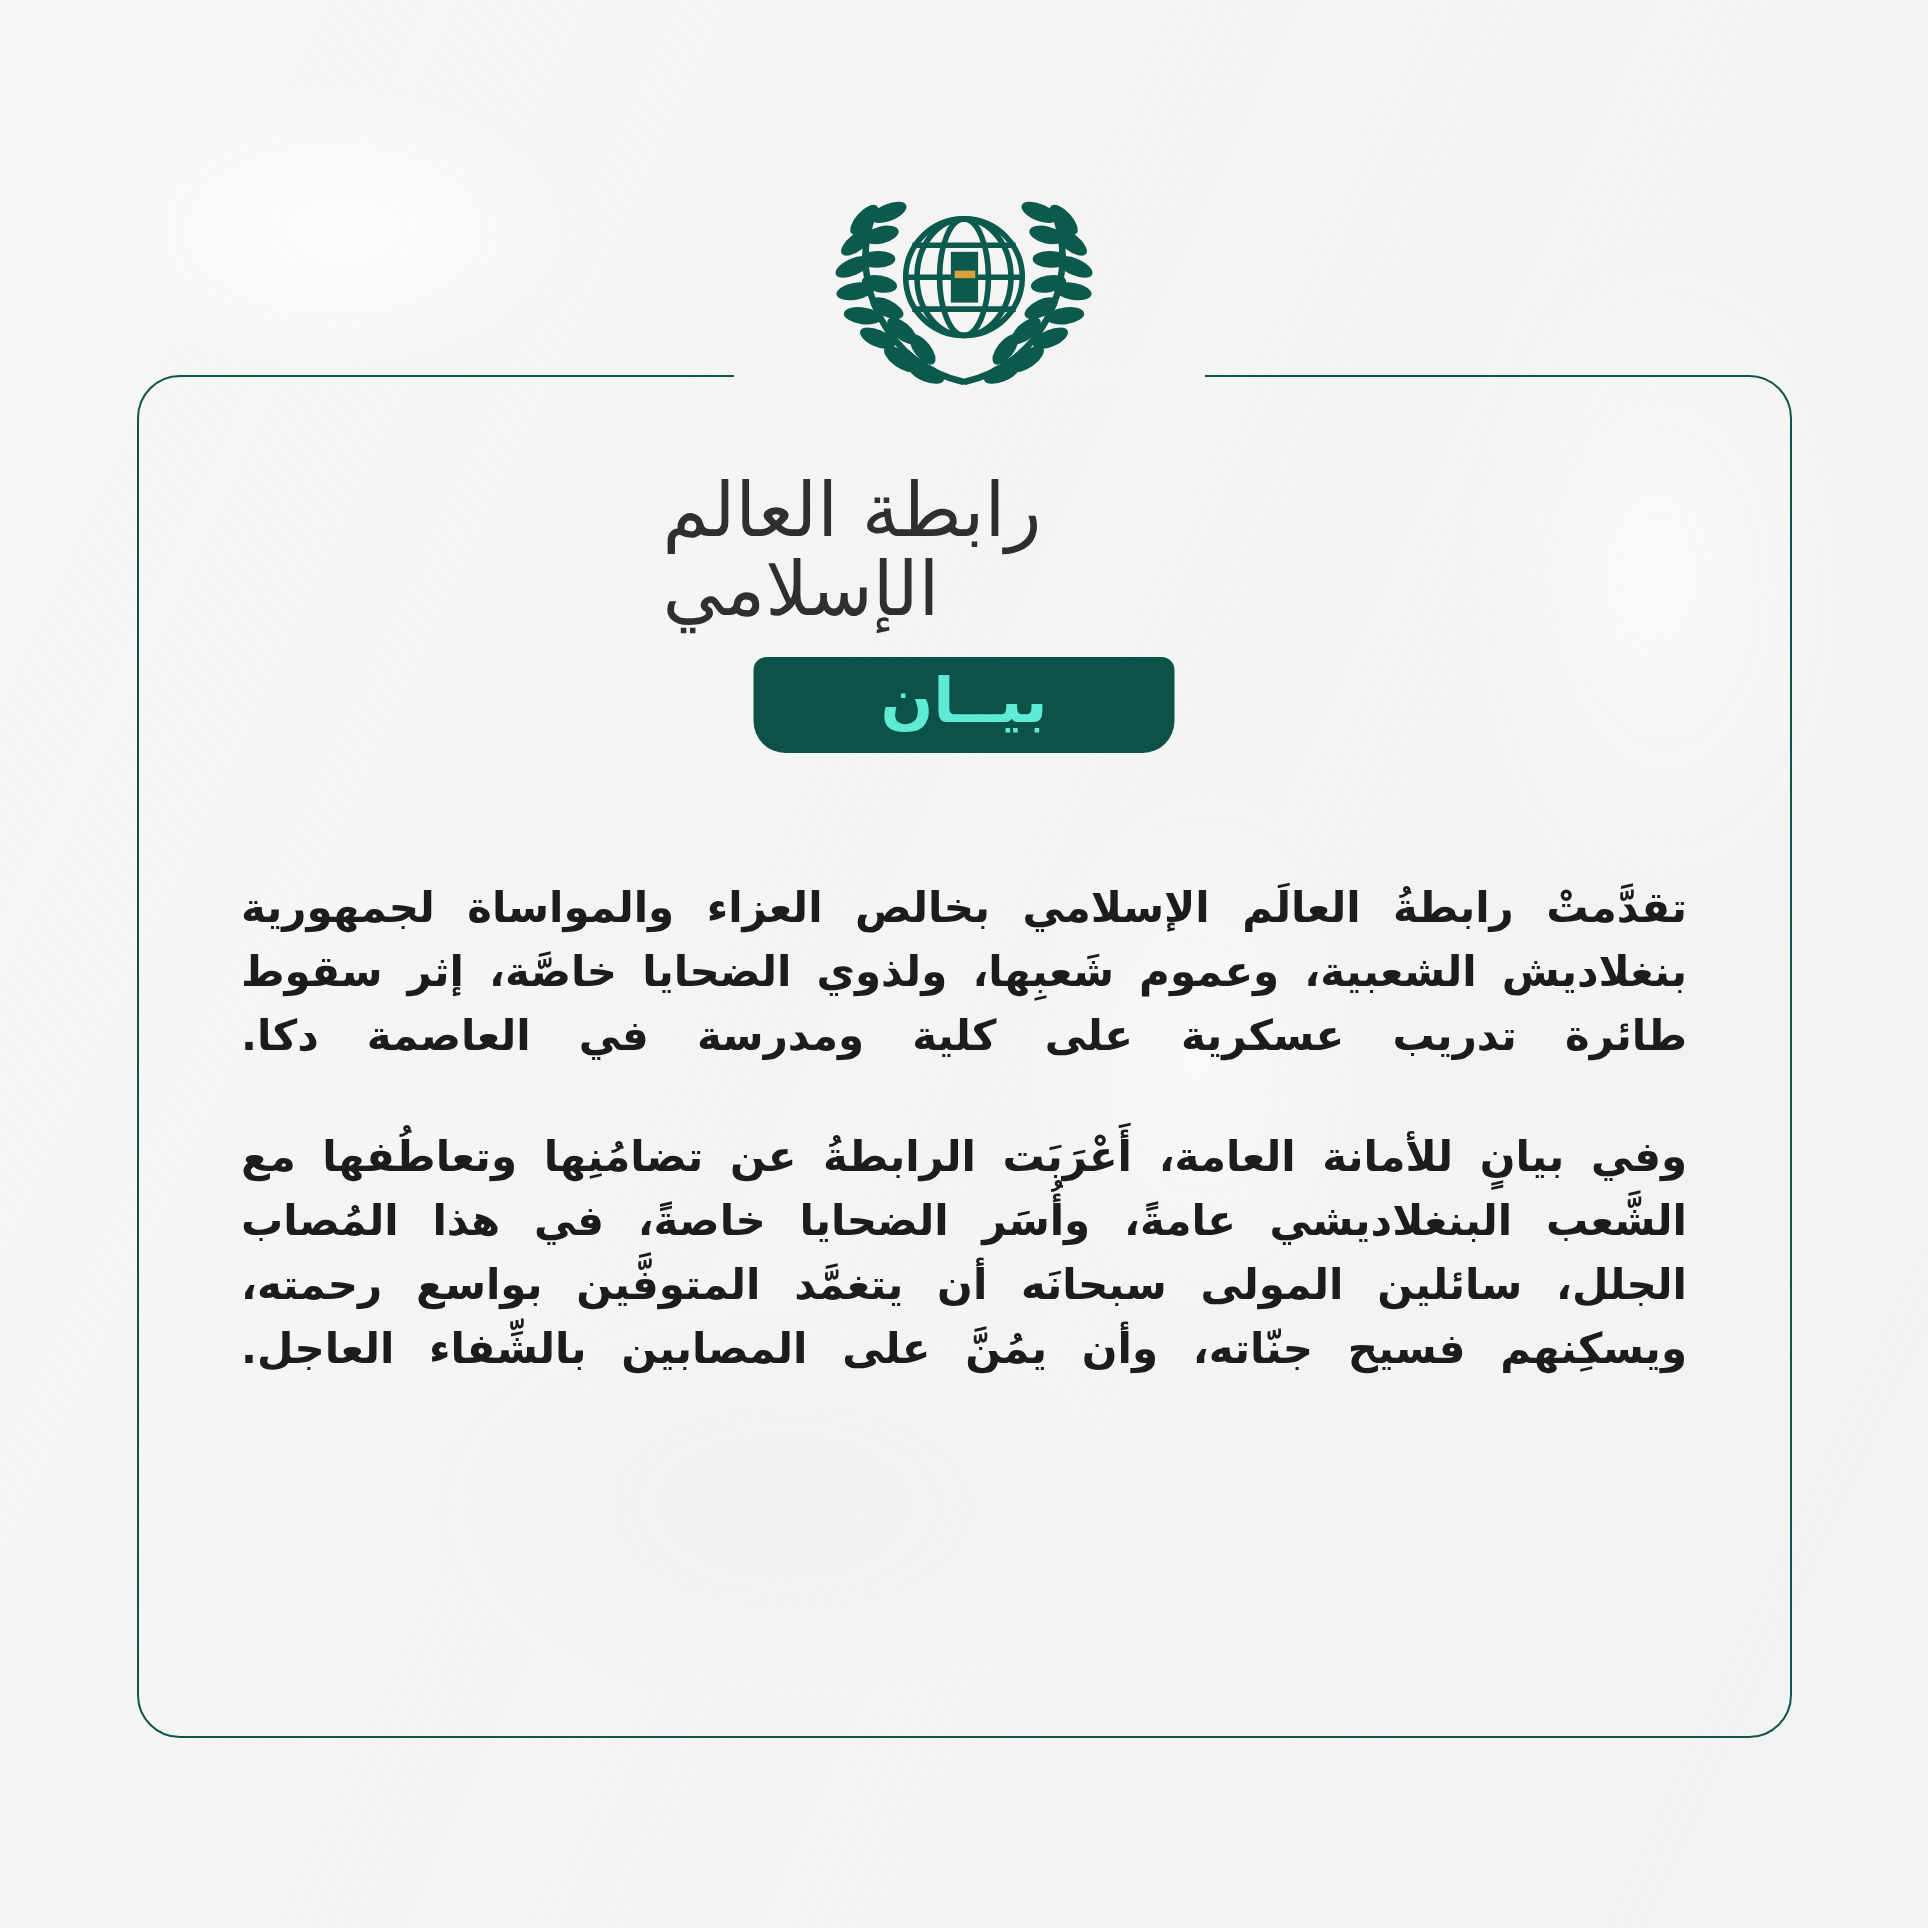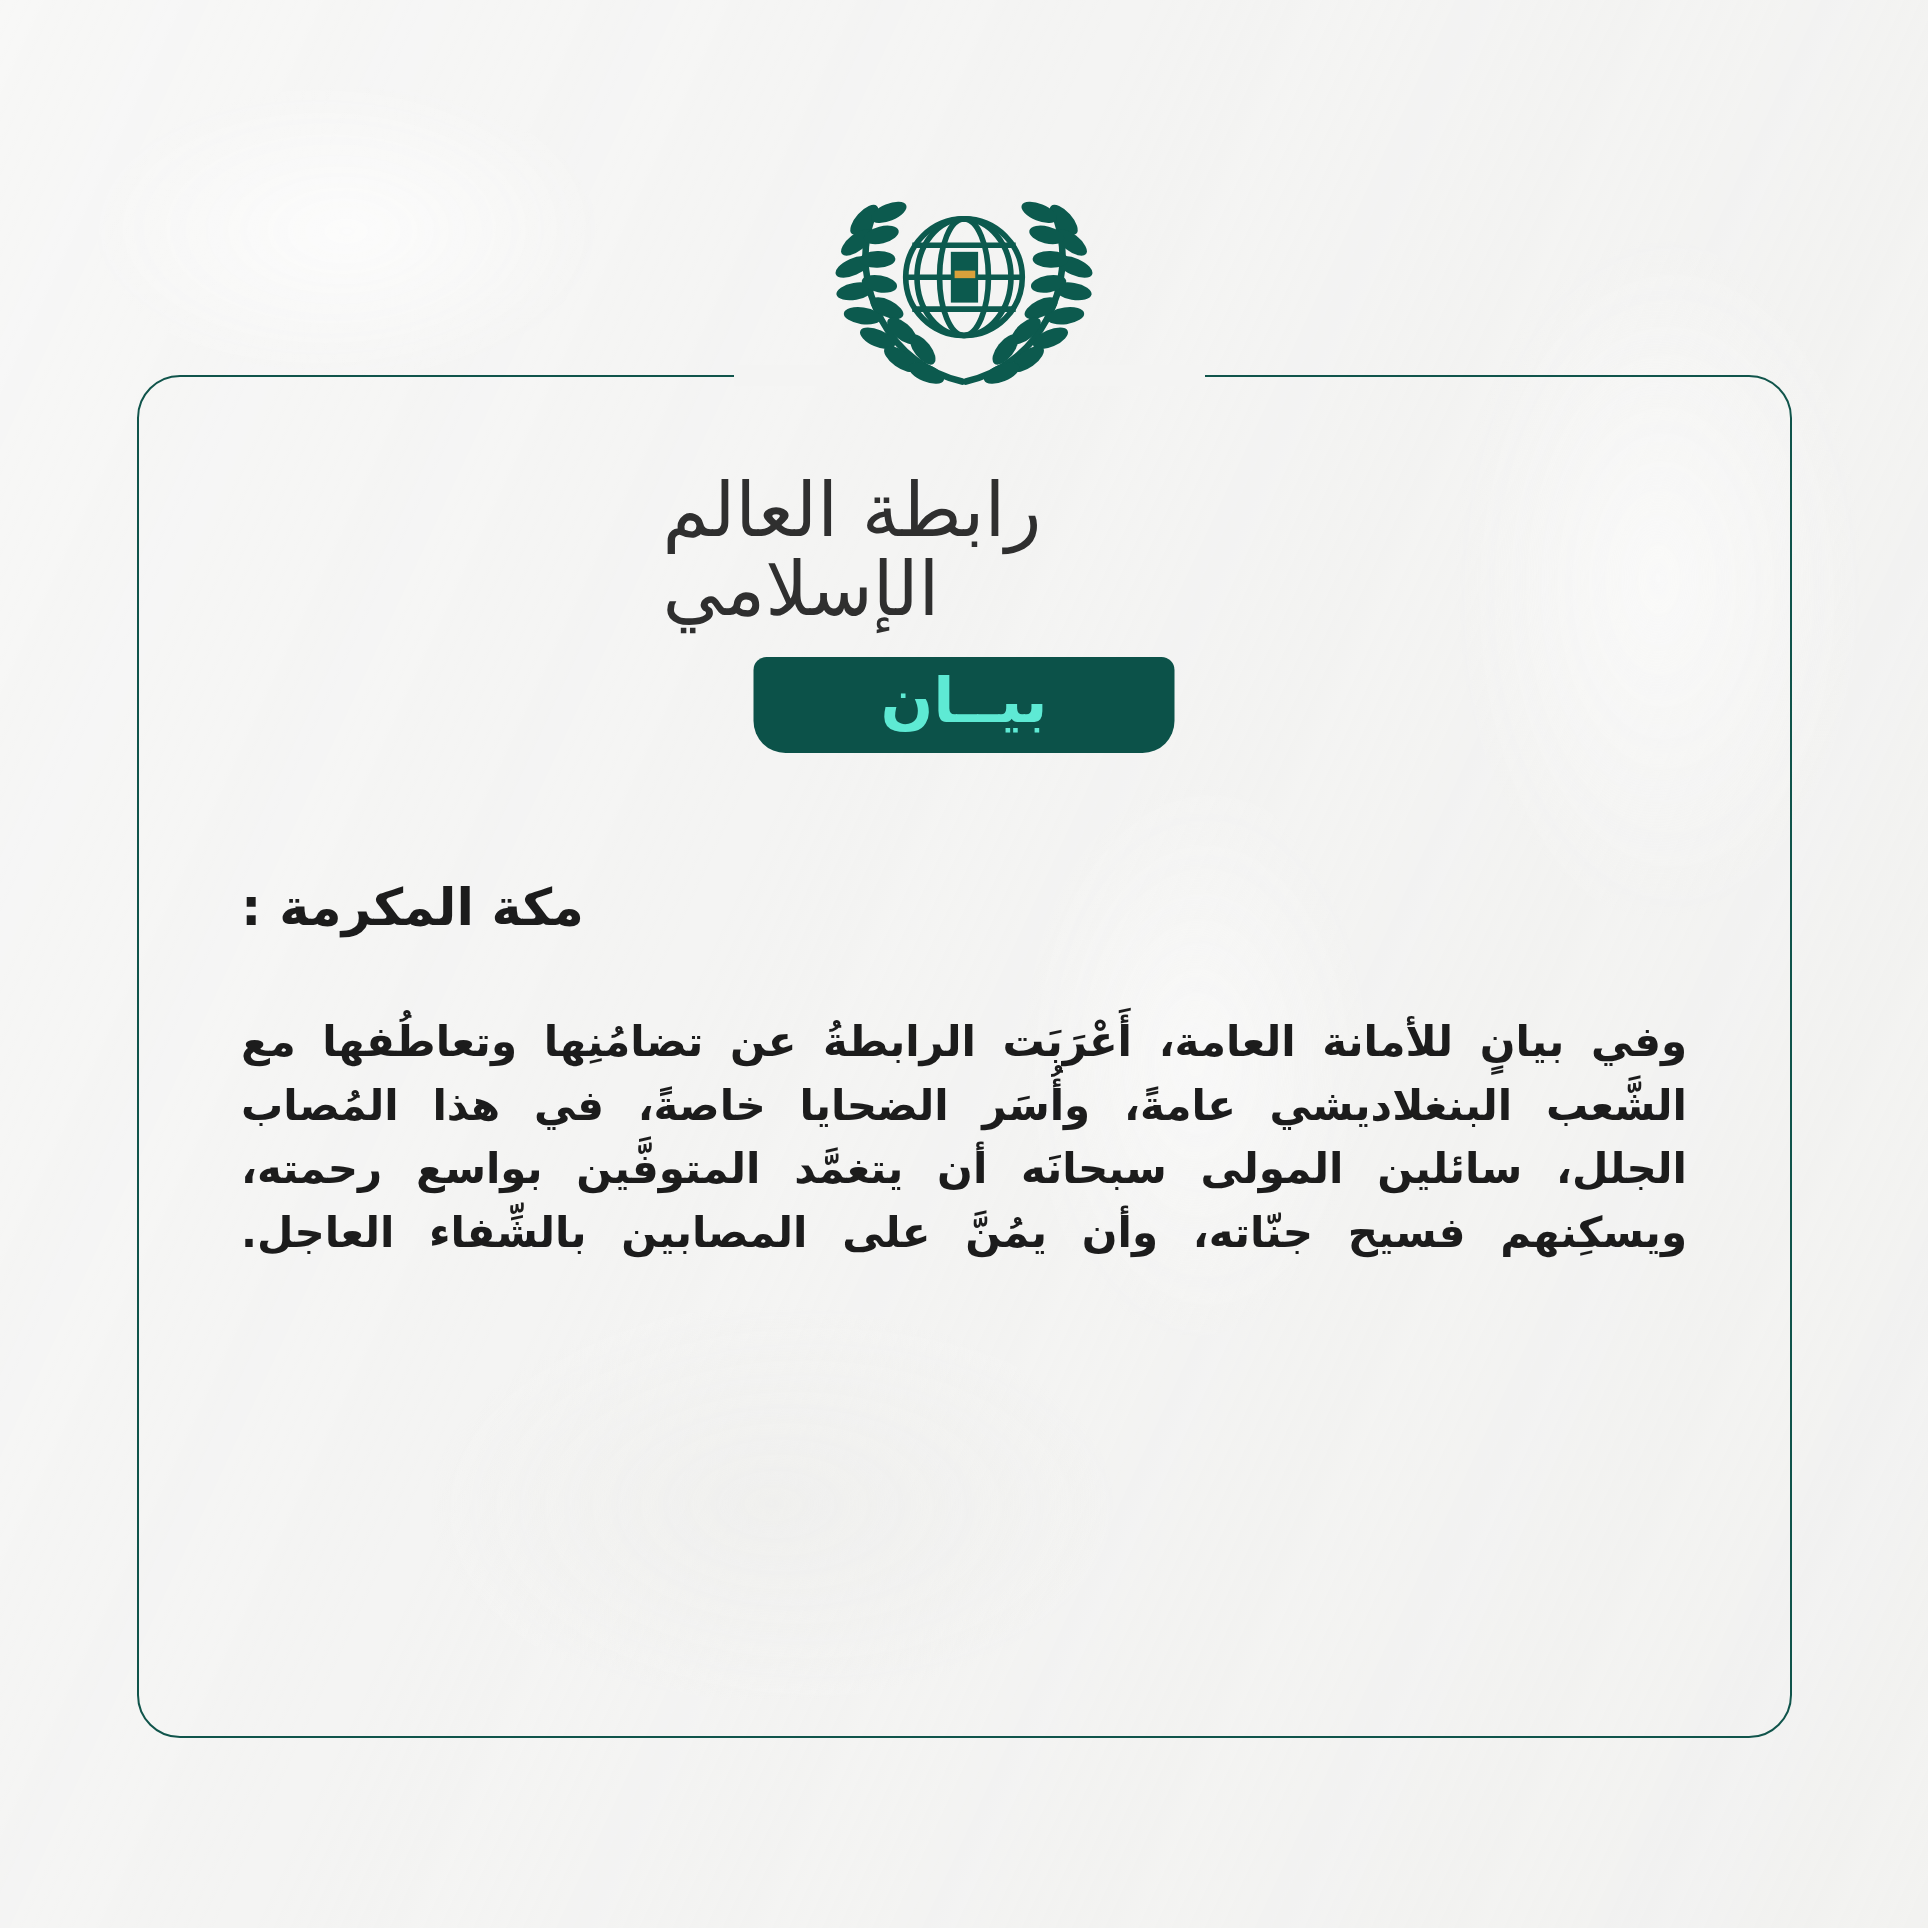--- a/index.html
+++ b/index.html
@@ -217,16 +217,16 @@
 
 <div class="wordmark">
   <div class="wordmark-ar">رابطة العالم الإسلامي</div>
 </div>
 
 <div class="banner">
   <span class="banner-label">بيــان</span>
 </div>
 
 <div class="content">
-  <div class="city-line">مكة المكرمة :</div>
+  <p class="para">تقدَّمتْ رابطةُ العالَم الإسلامي بخالص العزاء والمواساة لجمهورية بنغلاديش الشعبية، وعموم شَعبِها، ولذوي الضحايا خاصَّة، إثر سقوط طائرة تدريب عسكرية على كلية ومدرسة في العاصمة دكا.</p>
   <p class="para last">وفي بيانٍ للأمانة العامة، أَعْرَبَت الرابطةُ عن تضامُنِها وتعاطُفها مع الشَّعب البنغلاديشي عامةً، وأُسَر الضحايا خاصةً، في هذا المُصاب الجلل، سائلين المولى سبحانَه أن يتغمَّد المتوفَّين بواسع رحمته، ويسكِنهم فسيح جنّاته، وأن يمُنَّ على المصابين بالشِّفاء العاجل.</p>
 </div>
 
 
 </body></html>

